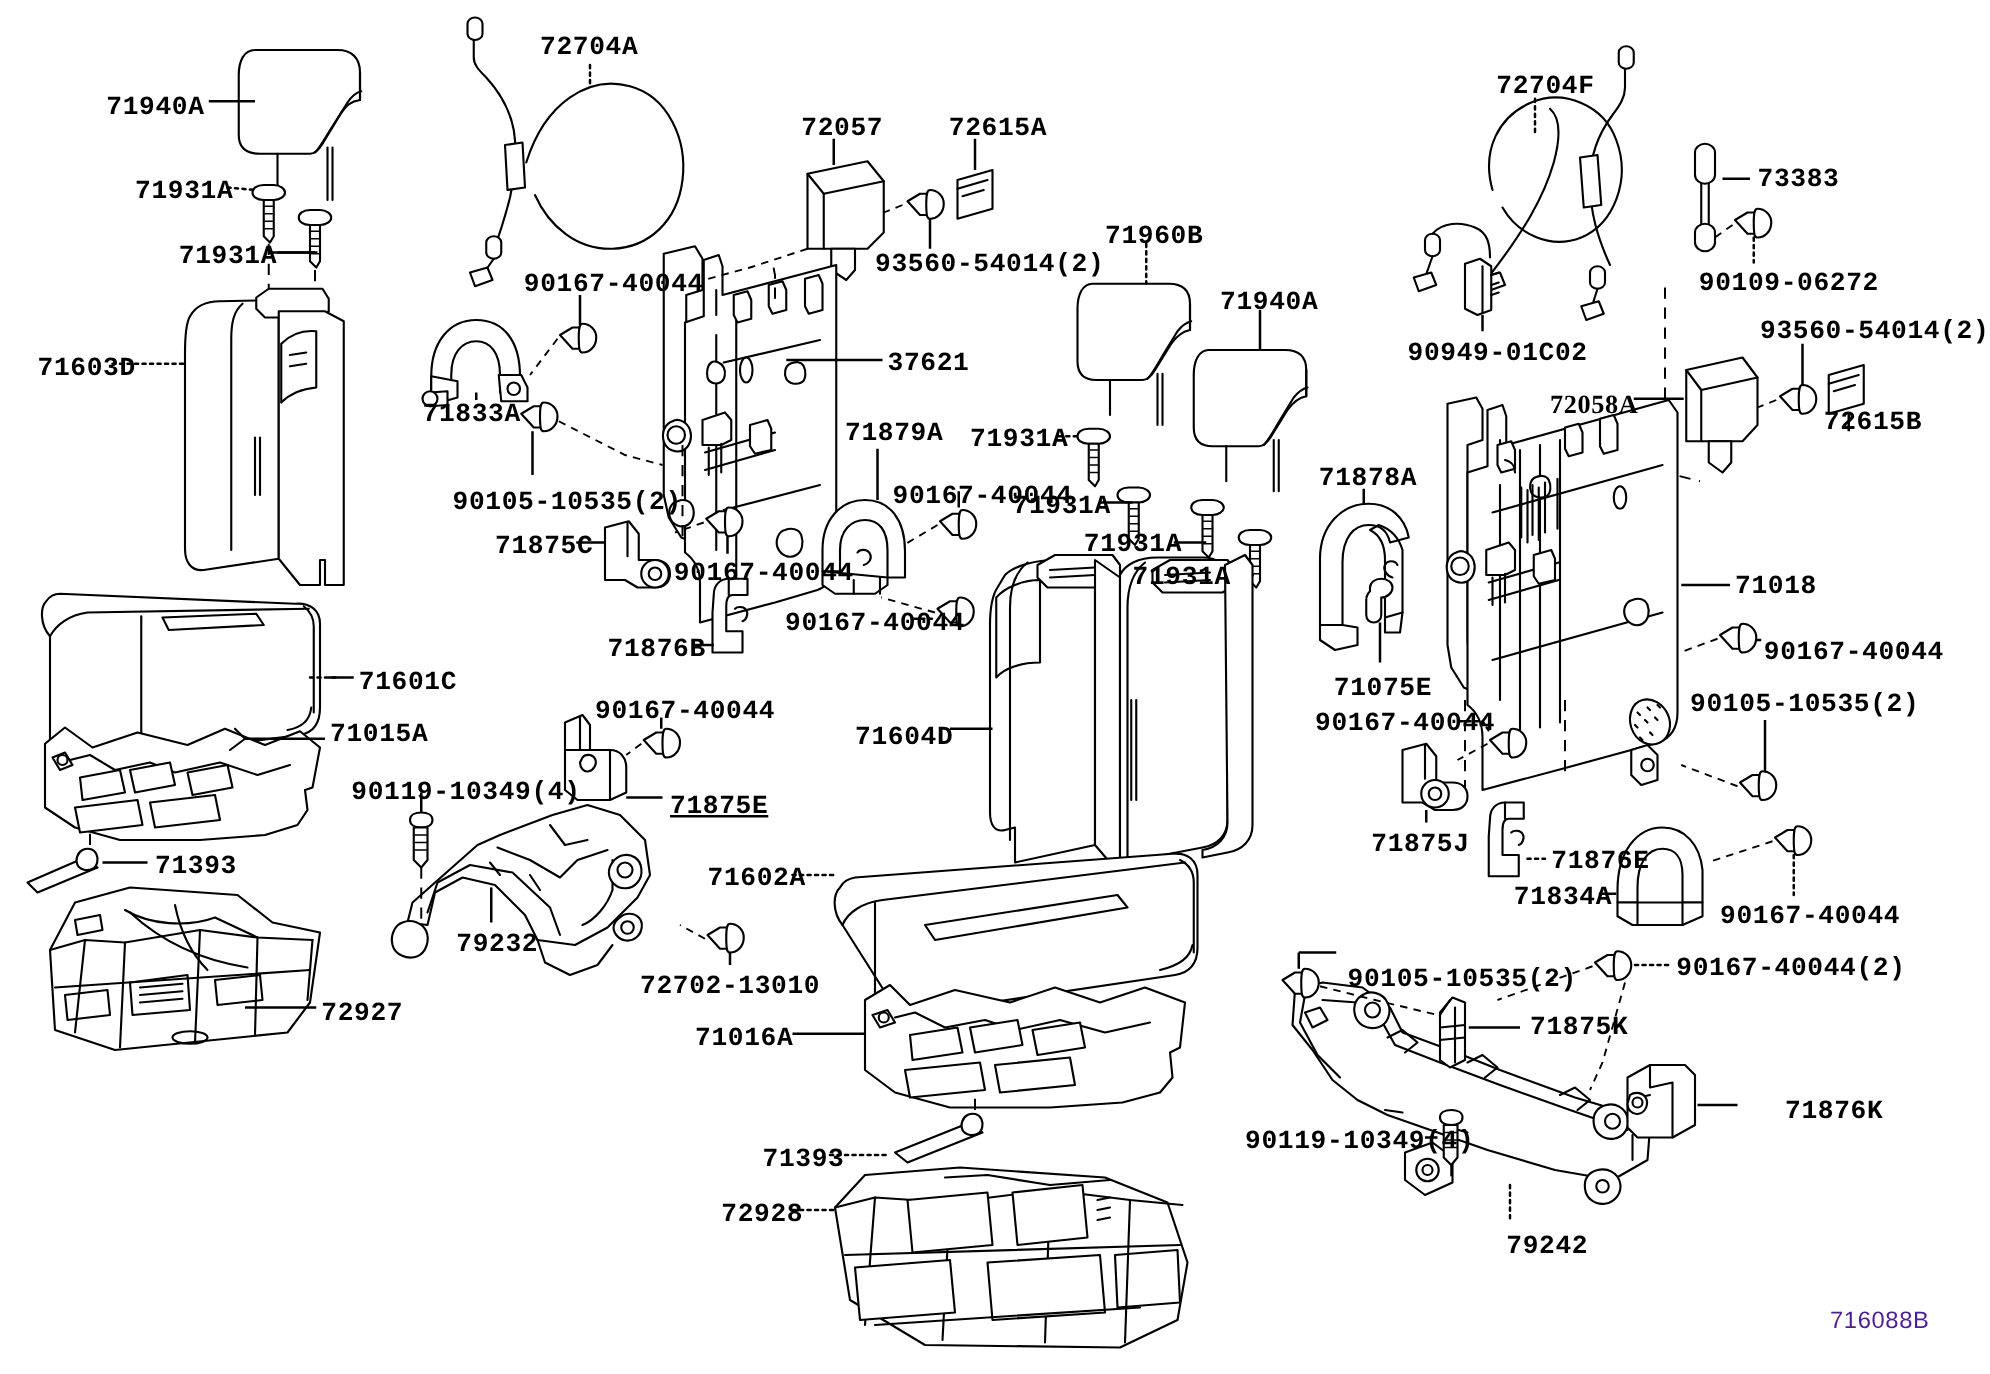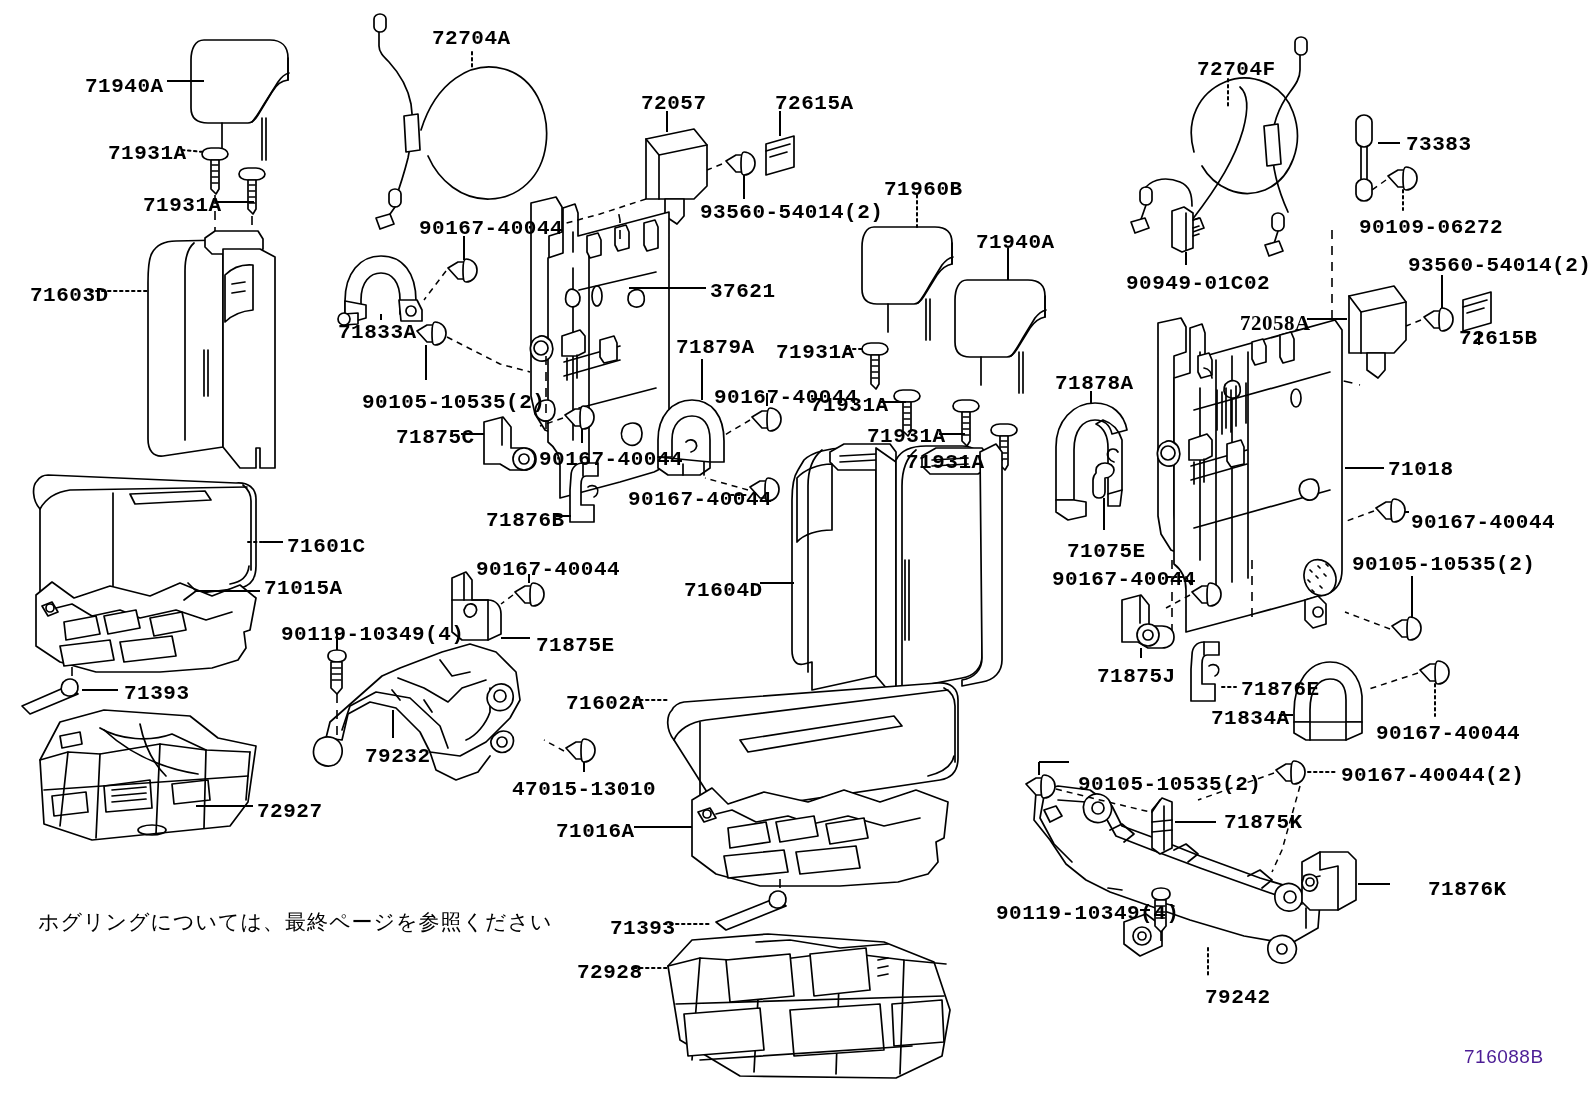--- a/index.html
+++ b/index.html
@@ -639,21 +639,21 @@
     <path class="dash" d="M1161,932 L1161,946"></path>
   </g>
   <line class="lead" x1="1140" y1="910" x2="1150" y2="910"></line>
 
 </svg>
 
 <div id="labels">
       <div class="lbl" style="left: 85px; top: 76px;">71940A</div>
       <div class="lbl" style="left: 432px; top: 28px;">72704A</div>
       <div class="lbl" style="left: 641px; top: 93px;">72057</div>
-      <div class="lbl" style="left: 759px; top: 93px; margin-left: 16px;">72615A</div>
+      <div class="lbl" style="left: 759px; top: 93px;">72615A</div>
       <div class="lbl" style="left: 1197px; top: 59px;">72704F</div>
       <div class="lbl" style="left: 1406px; top: 134px;">73383</div>
       <div class="lbl" style="left: 108px; top: 143px;">71931A</div>
       <div class="lbl" style="left: 143px; top: 195px;">71931A</div>
       <div class="lbl" style="left: 700px; top: 202px;">93560-54014(2)</div>
       <div class="lbl" style="left: 884px; top: 179px;">71960B</div>
       <div class="lbl" style="left: 1359px; top: 217px;">90109-06272</div>
       <div class="lbl" style="left: 419px; top: 218px;">90167-40044</div>
       <div class="lbl" style="left: 976px; top: 232px;">71940A</div>
       <div class="lbl" style="left: 1126px; top: 273px;">90949-01C02</div>
@@ -678,37 +678,36 @@
       <div class="lbl" style="left: 486px; top: 510px;">71876B</div>
       <div class="lbl" style="left: 1411px; top: 512px;">90167-40044</div>
       <div class="lbl" style="left: 287px; top: 536px;">71601C</div>
       <div class="lbl" style="left: 1067px; top: 541px;">71075E</div>
       <div class="lbl" style="left: 1352px; top: 554px;">90105-10535(2)</div>
       <div class="lbl" style="left: 476px; top: 559px;">90167-40044</div>
       <div class="lbl" style="left: 264px; top: 578px;">71015A</div>
       <div class="lbl" style="left: 684px; top: 580px;">71604D</div>
       <div class="lbl" style="left: 1052px; top: 569px;">90167-40044</div>
       <div class="lbl" style="left: 281px; top: 624px;">90119-10349(4)</div>
-      <div class="lbl" style="left: 536px; top: 635px;">71875E</div>
+      <div class="lbl" style="left: 536px; top: 635px; text-decoration: underline;">71875E</div>
       <div class="lbl" style="left: 1097px; top: 666px;">71875J</div>
       <div class="lbl" style="left: 1241px; top: 679px;">71876E</div>
       <div class="lbl" style="left: 124px; top: 683px;">71393</div>
       <div class="lbl" style="left: 566px; top: 693px;">71602A</div>
       <div class="lbl" style="left: 1211px; top: 708px;">71834A</div>
       <div class="lbl" style="left: 365px; top: 746px;">79232</div>
       <div class="lbl" style="left: 1376px; top: 723px;">90167-40044</div>
       <div class="lbl" style="left: 1078px; top: 774px;">90105-10535(2)</div>
-      <div class="lbl" style="left: 512px; top: 779px;">47015-13010</div>
+      <div class="lbl" style="left: 512px; top: 779px;">72702-13010</div>
       <div class="lbl" style="left: 1341px; top: 765px;">90167-40044(2)</div>
       <div class="lbl" style="left: 257px; top: 801px;">72927</div>
       <div class="lbl" style="left: 556px; top: 821px;">71016A</div>
       <div class="lbl" style="left: 1224px; top: 812px;">71875K</div>
       <div class="lbl" style="left: 1396px; top: 879px; margin-left: 32px;">71876K</div>
       <div class="lbl" style="left: 610px; top: 918px;">71393</div>
       <div class="lbl" style="left: 996px; top: 903px;">90119-10349(4)</div>
       <div class="lbl" style="left: 577px; top: 962px;">72928</div>
       <div class="lbl" style="left: 1190px; top: 987px; margin-left: 15px;">79242</div>
     </div>
 
-<div class="jp" style="left:38px;top:908px;">ホグリングについては、最終ページを参照ください</div>
 <div class="figid" style="left:1464px;top:1046px;">716088B</div>
 
 </div>
 
 </body></html>

